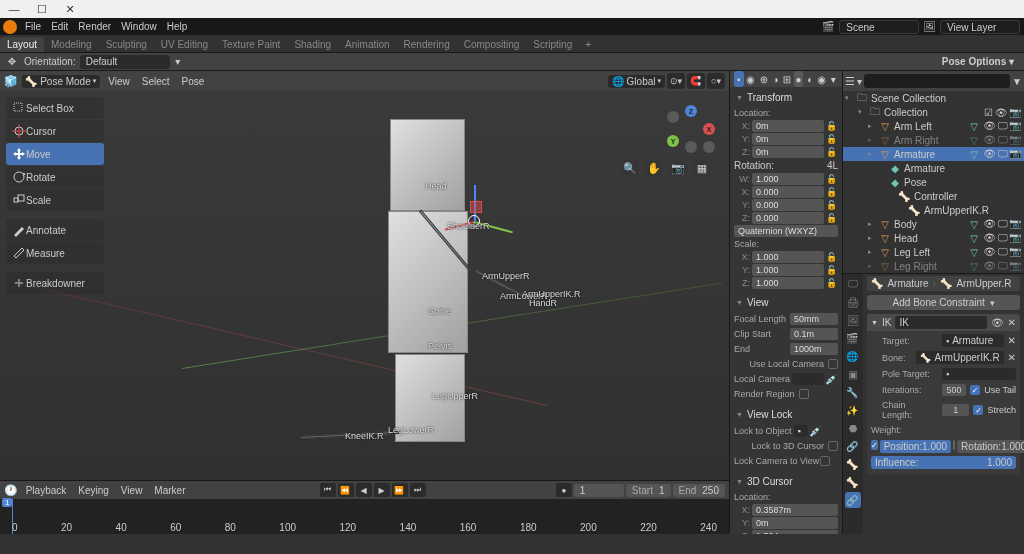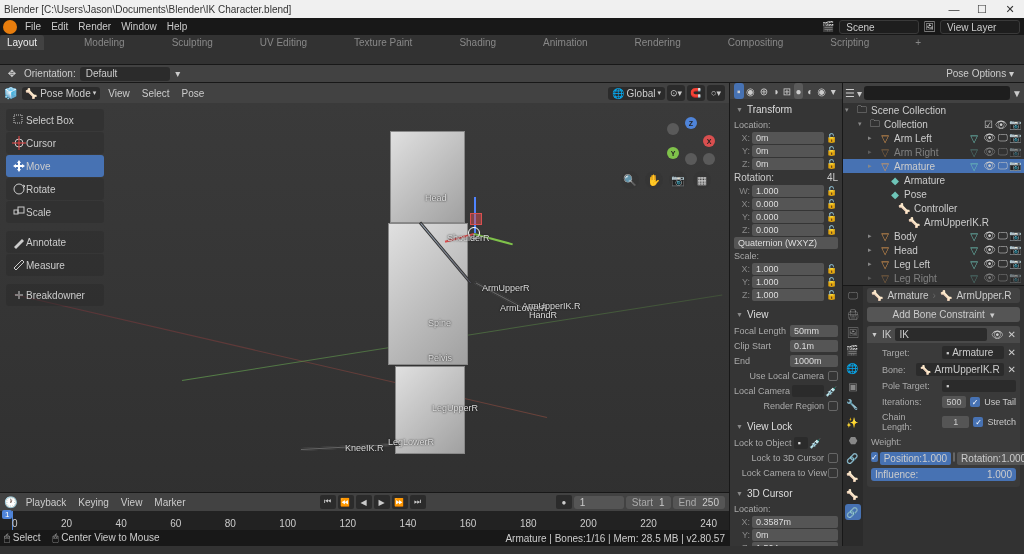--- a/index.html
+++ b/index.html
@@ -7,29 +7,29 @@
 .titlebar { height: 18px; background: #f0f0f0; display: flex; align-items: center; padding: 0 4px; justify-content: space-between; }
 .titlebar span { color: #333; font-size: 10px; }
 .winbtns { display: flex; gap: 8px; }
 .winbtn { width: 20px; height: 14px; display: flex; align-items: center; justify-content: center; color: #333; font-size: 11px; }
 .menubar { height: 17px; background: #181818; display: flex; align-items: center; }
 .blender-logo { width: 14px; height: 14px; background: #e87d0d; border-radius: 50%; margin: 0 3px; }
 .menu-item { padding: 0 5px; font-size: 10px; color: #ccc; }
 .menubar .spacer { flex: 1; }
 .scene-row { display: flex; align-items: center; gap: 4px; padding: 0 4px; }
 .scene-row input, .scene-row .scene-input { background: #1e1e1e; border: 1px solid #3a3a3a; border-radius: 3px; padding: 1px 6px; color: #ccc; font-size: 10px; width: 80px; height: 14px; }
-.tabrow { height: 30px; background: #323232; display: flex; align-items: flex-start; border-bottom: 1px solid #181818; gap: 33px; }
+.tabrow { height: 18px; background: #323232; display: flex; align-items: flex-end; border-bottom: 1px solid #181818; }
 .tab { padding: 2px 7px; font-size: 10px; color: #888; border-radius: 3px 3px 0 0; }
 .tab.active { background: #424242; color: #eee; }
 .plus { padding: 2px 6px; color: #888; }
 .orientation-bar { height: 18px; background: #424242; display: flex; align-items: center; padding: 0 4px; border-bottom: 1px solid #181818; }
 .orient-icon { width: 16px; height: 16px; margin-right: 4px; display: flex; align-items: center; justify-content: center; }
 .orient-label { font-size: 10px; color: #ccc; margin-right: 4px; }
 .orient-select { background: #2b2b2b; border: none; border-radius: 3px; padding: 1px 6px; color: #ccc; font-size: 10px; width: 90px; height:14px; }
-.pose-options { margin-left: auto; font-size: 10px; padding: 1px 6px; }
+.pose-options { margin-left: auto; font-size: 10px; padding: 1px 6px; font-weight: bold; }
 .main { display: flex; height: 463px; }
 .viewport-area { flex: 1; position: relative; background: #393939; display: flex; flex-direction: column; }
 .vp-header { height: 20px; background: #424242; display: flex; align-items: center; padding: 0 4px; gap: 4px; }
 .vp-mode { display: flex; align-items: center; background: #2b2b2b; border-radius: 3px; padding: 1px 4px; gap: 2px;}
 .vp-menu { padding: 0 4px; font-size: 10px; color: #ccc; }
 .vp-header-right { margin-left: auto; display: flex; align-items: center; gap: 2px; }
 .vp-btn { width: 18px; height: 16px; background: #2b2b2b; border-radius: 3px; display: flex; align-items: center; justify-content: center; font-size: 9px; }
 .viewport { flex: 1; position: relative; background: linear-gradient(to bottom, #3a3a3a 0%, #2f2f2f 100%); overflow: hidden; }
 .axis-x { position: absolute; bottom: 128px; left: 0; right: 25%; height: 1px; background: linear-gradient(to right, rgba(140,50,60,0.4), rgba(120,70,60,0.8)); transform-origin: right center; transform: rotate(13deg);}
 .axis-y { position: absolute; bottom: 165px; left: 25%; right: 0; height: 1px; background: linear-gradient(to right, rgba(100,160,80,0.7), rgba(80,120,60,0.4)); transform-origin: left center; transform: rotate(-9deg);}
@@ -99,21 +99,20 @@
 .c-check { width: 10px; height: 10px; background: #4772b3; border-radius: 2px; display: inline-flex; align-items: center; justify-content: center; font-size: 8px; color: #fff;}
 .influence-row { display: flex; align-items: center; background: #4772b3; border-radius: 3px; padding: 1px 4px; margin: 2px 4px;}
 .pos-row { display: flex; gap: 2px; padding: 1px 4px;}
 .pos-half { flex: 1; background: #555; border-radius: 2px; padding: 1px 4px; font-size: 9px; display: flex; justify-content: space-between;}
 .pos-half.blue { background: #4772b3;}
 </style>
 </head>
 <body>
 
 <div class="titlebar">
-  <span>Blender [C:\Users\Jason\Documents\Blender\IK Character.blend]</span>
   <div class="winbtns">
     <div class="winbtn">—</div>
     <div class="winbtn">☐</div>
     <div class="winbtn">✕</div>
   </div>
 </div>
 
 <div class="menubar">
   <div class="blender-logo"></div>
   <div class="menu-item">File</div>
@@ -326,25 +325,20 @@
             <span>100</span>
             <span>120</span>
             <span>140</span>
             <span>160</span>
             <span>180</span>
             <span>200</span>
             <span>220</span>
             <span>240</span>
         </div>
       </div>
-      <div class="status">
-        <span>🖱 <span>Select</span></span>
-        <span>🖱 <span>Center View to Mouse</span></span>
-        <span style="margin-left:auto">Armature | Bones:1/16 | Mem: 28.5 MB | v2.80.57</span>
-      </div>
     </div>
   </div>
 
   <div class="n-panel">
     <div class="n-header">
       <div class="ibtn" style="background:#4772b3">▪</div>
       <div class="ibtn">◉</div>
       <div style="flex:1"></div>
       <div class="ibtn">⊕</div>
       <div class="ibtn">◑</div>
@@ -432,37 +426,37 @@
         </div>
       <div class="prop-row" style="justify-content:flex-end;gap:4px">
           <span class="subhead">Use Local Camera</span>
           <span style="width:10px;height:10px;border:1px solid #666;border-radius:2px"></span>
         </div>
       <div class="prop-row">
           <span class="subhead">Local Camera</span>
           <span class="prop-val" style="background:#2b2b2b">&nbsp;</span>
           <span>💉</span>
         </div>
-      <div class="prop-row" style="justify-content:flex-end;gap:4px">
+      <div class="prop-row" style="justify-content:flex-start;gap:4px">
           <span class="subhead">Render Region</span>
           <span style="width:10px;height:10px;border:1px solid #666;border-radius:2px"></span>
         </div>
     </div>
     <div class="panel-section">
       <div class="panel-title">View Lock</div>
       <div class="prop-row">
           <span class="subhead">Lock to Object</span>
           <span class="prop-val" style="background:#2b2b2b;flex:0 0 14px">▪</span>
           <span>💉</span>
         </div>
       <div class="prop-row" style="justify-content:flex-end;gap:4px">
           <span class="subhead">Lock to 3D Cursor</span>
           <span style="width:10px;height:10px;border:1px solid #666;border-radius:2px"></span>
         </div>
-      <div class="prop-row" style="justify-content:flex-end;gap:1px">
+      <div class="prop-row" style="gap:1px">
           <span class="subhead">Lock Camera to View</span>
           <span style="width:10px;height:10px;border:1px solid #666;border-radius:2px"></span>
         </div>
     </div>
     <div class="panel-section">
       <div class="panel-title">3D Cursor</div>
       <div class="subhead">Location:</div>
       <div class="prop-row">
           <span class="prop-label">X:</span>
           <span class="prop-val">0.3587m</span>

